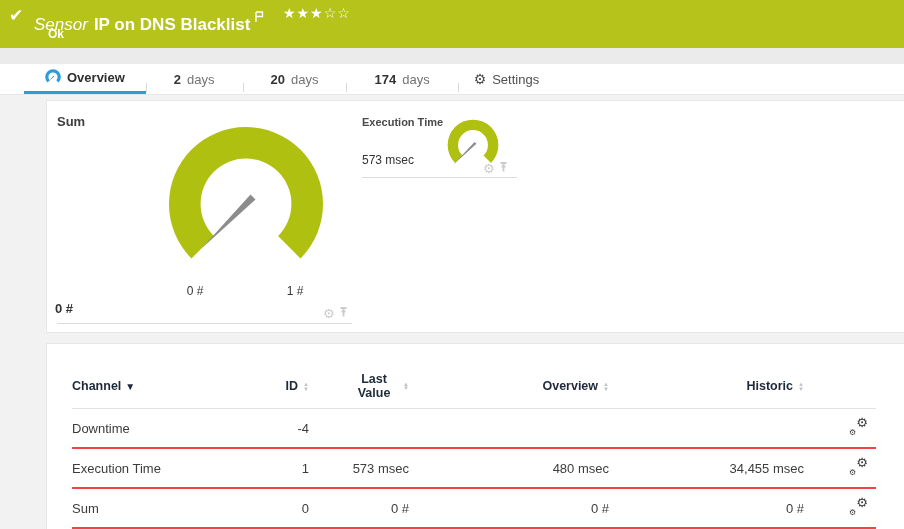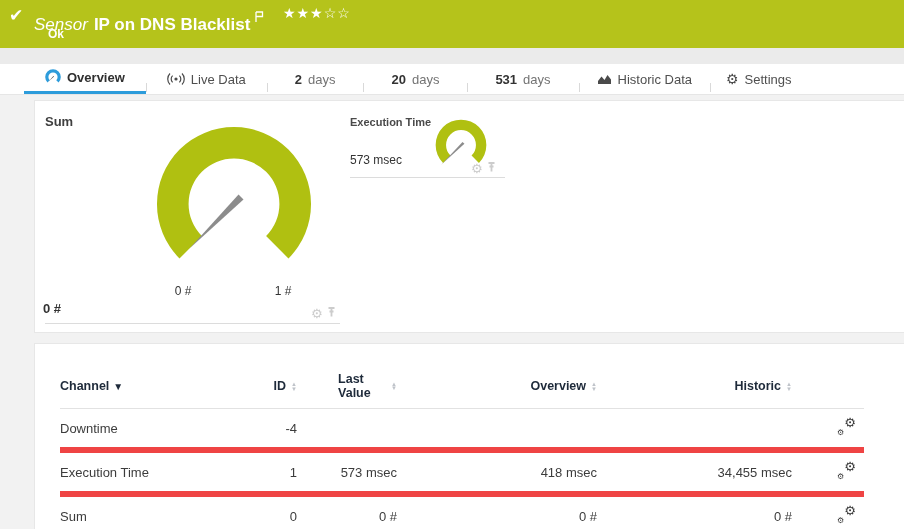--- a/index.html
+++ b/index.html
@@ -27,21 +27,21 @@
   .tab.t-log { padding:0 18px; }
   .tab.t-settings { padding:0 16px; }
   .tab.active { border-bottom:3px solid #2d9cdb; color:#2f2f2f; font-weight:bold; }
   .tab .num { font-weight:bold; color:#333; }
   .tab .days { color:#737373; }
   .tab + .tab::before { content:""; position:absolute; left:0; bottom:2px; height:9px;
                         border-left:1px solid #d9d9d9; }
   .tab .glyph { font-size:14px; color:#4a4a4a; line-height:1; }
 
   
-  .content { position:absolute; left:4px; top:95px; width:796px; height:434px; background:#f2f2f2; }
+  .content { position:absolute; left:16px; top:95px; width:796px; height:434px; background:#f2f2f2; }
   .panel { position:absolute; background:#fff; border:1px solid #e7e7e7; }
   .panel1 { left:30px; top:5px; width:874px; height:233px; }
   .panel2 { left:30px; top:248px; width:874px; height:300px; }
 
   
   .g-title { position:absolute; left:10px; top:13px; font-size:13px; font-weight:bold; color:#3f3f3f; }
   .g-big { position:absolute; left:120px; top:24px; }
   .g-min { position:absolute; left:128px; top:183px; width:40px; text-align:center; font-size:12px; color:#333; }
   .g-max { position:absolute; left:228px; top:183px; width:40px; text-align:center; font-size:12px; color:#333; }
   .g-val { position:absolute; left:8px; top:200px; font-size:13px; font-weight:bold; color:#333; }
@@ -57,22 +57,22 @@
   .et-val { position:absolute; left:315px; top:52px; font-size:12px; color:#333; }
 
   
   table.chan { border-collapse:collapse; margin:24px 0 0 25px; width:804px; table-layout:fixed;
                font-size:13px; color:#3c3c3c; }
   table.chan col.c1{width:175px} table.chan col.c2{width:62px} table.chan col.c3{width:100px}
   table.chan col.c4{width:200px} table.chan col.c5{width:195px} table.chan col.c6{width:72px}
   table.chan th { font-size:12.5px; font-weight:bold; color:#1e2a3a; text-align:right;
                   vertical-align:middle; padding:4px 0 8px 0; border-bottom:1px solid #e2e2e2; }
   table.chan th.ch { text-align:left; }
-  table.chan th .wrapcell { display:inline-block; width:48px; text-align:left; vertical-align:middle; }
-  table.chan td { padding:9px 0; border-bottom:6px solid #ef4444; text-align:right; }
+  table.chan th .wrapcell { display:inline-block; width:48px; text-align:center; vertical-align:middle; }
+  table.chan td { padding:9px 0; border-bottom:2px solid #ef4444; text-align:right; }
   table.chan td.ch { text-align:left; }
   table.chan td.act, table.chan th.act { text-align:right; padding-right:8px; }
   .caret { color:#1e2a3a; font-size:10px; margin-left:4px; vertical-align:middle; }
   .sort { display:inline-flex; flex-direction:column; vertical-align:middle; margin-left:5px;
           color:#bfc3c9; font-size:6px; line-height:4.5px; }
   .gears { position:relative; display:inline-block; width:19px; height:17px; color:#3c3c3c; }
   .gears .big { position:absolute; right:0; top:-3px; font-size:13px; }
   .gears .small { position:absolute; left:0; bottom:-2px; font-size:8px; }
 </style>
 </head>
@@ -92,44 +92,31 @@
 
 <div class="substrip"></div>
 <div class="tabbar">
   <div class="tab active">
     <span class="glyph"><svg width="16" height="16" viewBox="0 0 160 160">
           <path d="M24.8 135.2 A78 78 0 1 1 135.2 135.2 L112.5 112.5 A46 46 0 1 0 47.5 112.5 Z" fill="#2d9cdb"></path>
           <polygon points="38,122 84.6,70.4 89.6,75.4" fill="#2f2f2f"></polygon>
         </svg></span>
     <span>Overview</span>
   </div>
-  <div class="tab">
-    <span class="glyph"><svg width="18" height="14" viewBox="0 0 18 14">
-          <circle cx="9" cy="8" r="1.6" fill="#4a4a4a"></circle>
-          <path d="M5.6 11.4 a4.8 4.8 0 0 1 0-6.8 M12.4 4.6 a4.8 4.8 0 0 1 0 6.8 M3 13.5 a7.8 7.8 0 0 1 0-11 M15 2.5 a7.8 7.8 0 0 1 0 11" fill="none" stroke="#4a4a4a" stroke-width="1.2"></path>
-        </svg></span>
-    <span>Live Data</span>
-  </div>
   <div class="tab day">
     <span class="num">2</span>
     <span class="days">days</span>
   </div>
   <div class="tab day">
     <span class="num">20</span>
     <span class="days">days</span>
   </div>
   <div class="tab day">
-    <span class="num">531</span>
+    <span class="num">174</span>
     <span class="days">days</span>
-  </div>
-  <div class="tab t-historic">
-    <span class="glyph"><svg width="15" height="13" viewBox="0 0 15 13">
-          <path d="M1 12 V9 L4.5 4.5 L7.5 8 L10.5 3 L14 7.5 V12 Z" fill="#4a4a4a"></path>
-        </svg></span>
-    <span>Historic Data</span>
   </div>
   <div class="tab t-settings">
     <span class="glyph">⚙</span>
     <span>Settings</span>
   </div>
 </div>
 
 <div class="content">
 
   <div class="panel panel1">
@@ -207,21 +194,21 @@
           <td>-4</td>
           <td></td>
           <td></td>
           <td></td>
           <td class="act"><span class="gears"><span class="big">⚙</span><span class="small">⚙</span></span></td>
         </tr>
         <tr>
           <td class="ch">Execution Time</td>
           <td>1</td>
           <td>573 msec</td>
-          <td>418 msec</td>
+          <td>480 msec</td>
           <td>34,455 msec</td>
           <td class="act"><span class="gears"><span class="big">⚙</span><span class="small">⚙</span></span></td>
         </tr>
         <tr>
           <td class="ch">Sum</td>
           <td>0</td>
           <td>0 #</td>
           <td>0 #</td>
           <td>0 #</td>
           <td class="act"><span class="gears"><span class="big">⚙</span><span class="small">⚙</span></span></td>

